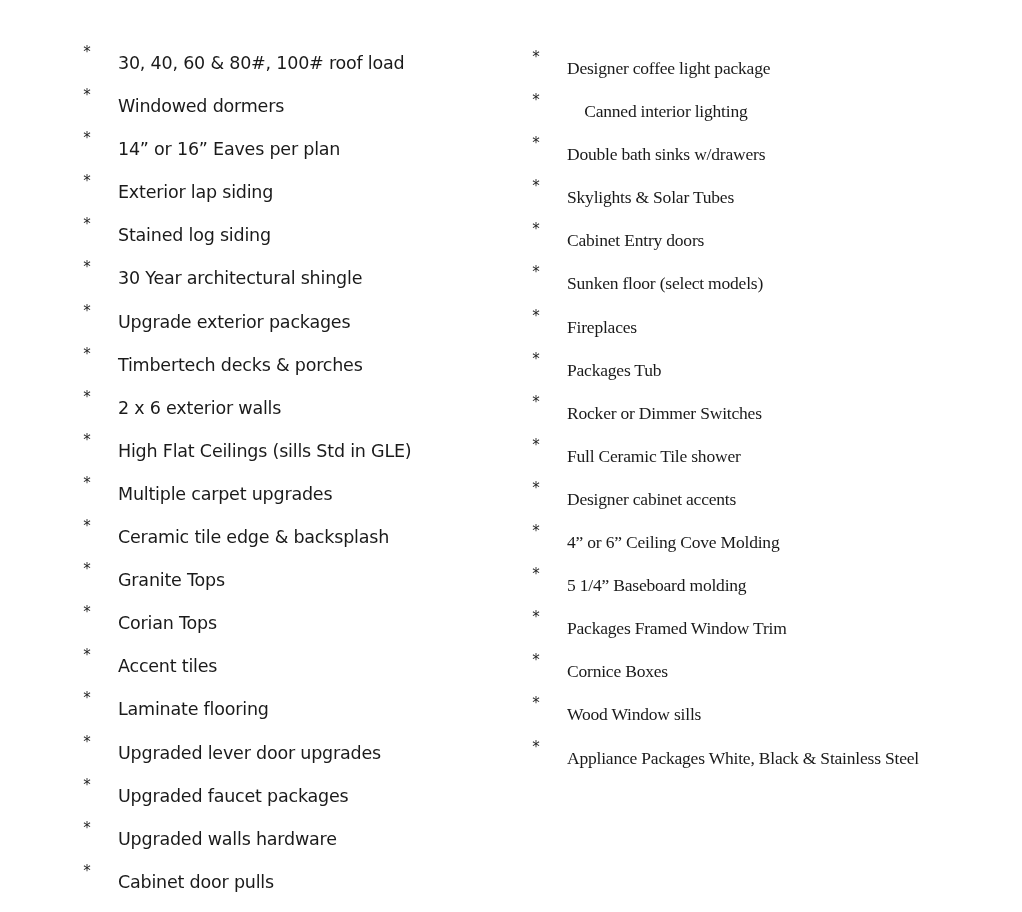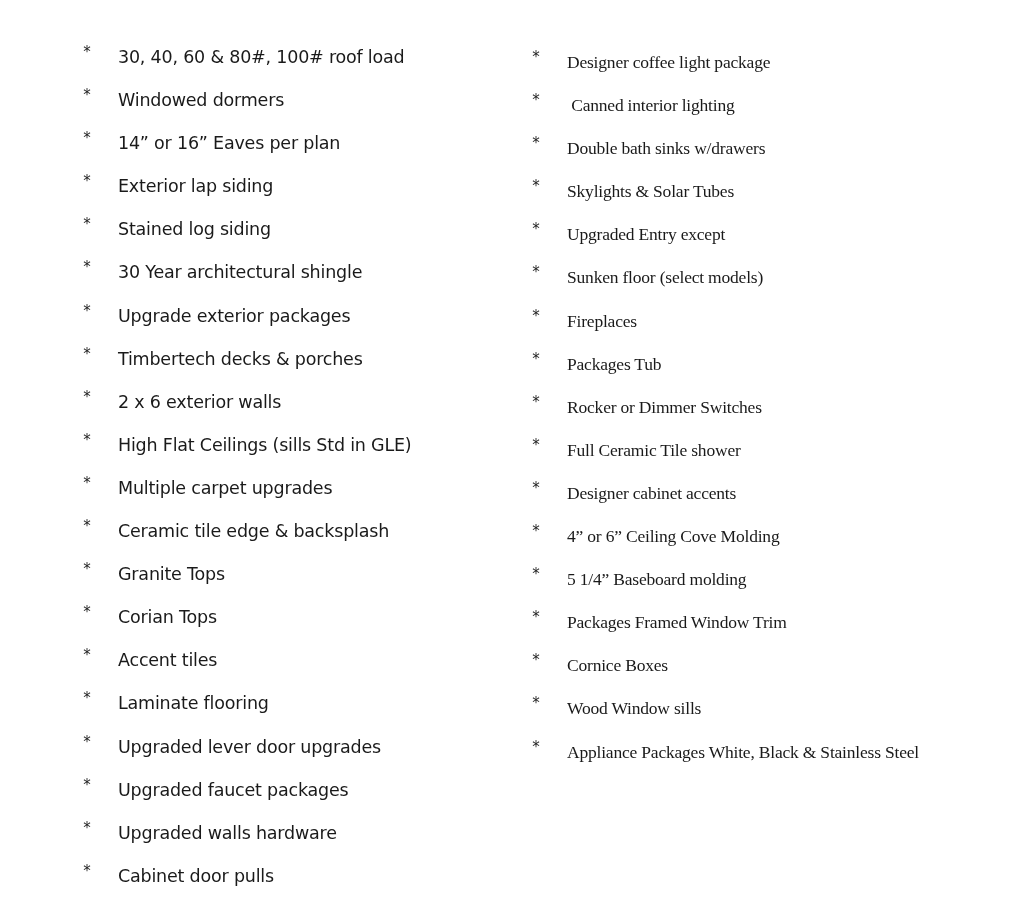--- a/index.html
+++ b/index.html
@@ -36,21 +36,21 @@
       position: absolute;
       left: 0;
       top: 1px;
       width: 14px;
       text-align: center;
       font-size: 15px;
       color: #222;
     }
     .label {
       position: absolute;
-      top: 6px;
+      top: 12px;
     }
     .col-left .label { left: 38px; }
     .col-right .label { left: 38px; font-family: Liberation Serif, serif; }
   </style>
 </head>
 <body>
 
 <ul class="column col-left">
   <li class="item">
       <span class="bullet">*</span>
@@ -134,33 +134,33 @@
     </li>
 </ul>
 
 <ul class="column col-right">
   <li class="item">
       <span class="bullet">*</span>
       <span class="label">Designer coffee light package</span>
     </li>
   <li class="item">
       <span class="bullet">*</span>
-      <span class="label" style="white-space:pre;"> Canned interior lighting</span>
+      <span class="label" style="white-space:pre;margin-left:13px;"> Canned interior lighting</span>
     </li>
   <li class="item">
       <span class="bullet">*</span>
       <span class="label">Double bath sinks w/drawers</span>
     </li>
   <li class="item">
       <span class="bullet">*</span>
       <span class="label">Skylights &amp; Solar Tubes</span>
     </li>
   <li class="item">
       <span class="bullet">*</span>
-      <span class="label">Upgraded Entry except</span>
+      <span class="label">Cabinet Entry doors</span>
     </li>
   <li class="item">
       <span class="bullet">*</span>
       <span class="label">Sunken floor (select models)</span>
     </li>
   <li class="item">
       <span class="bullet">*</span>
       <span class="label">Fireplaces</span>
     </li>
   <li class="item">

